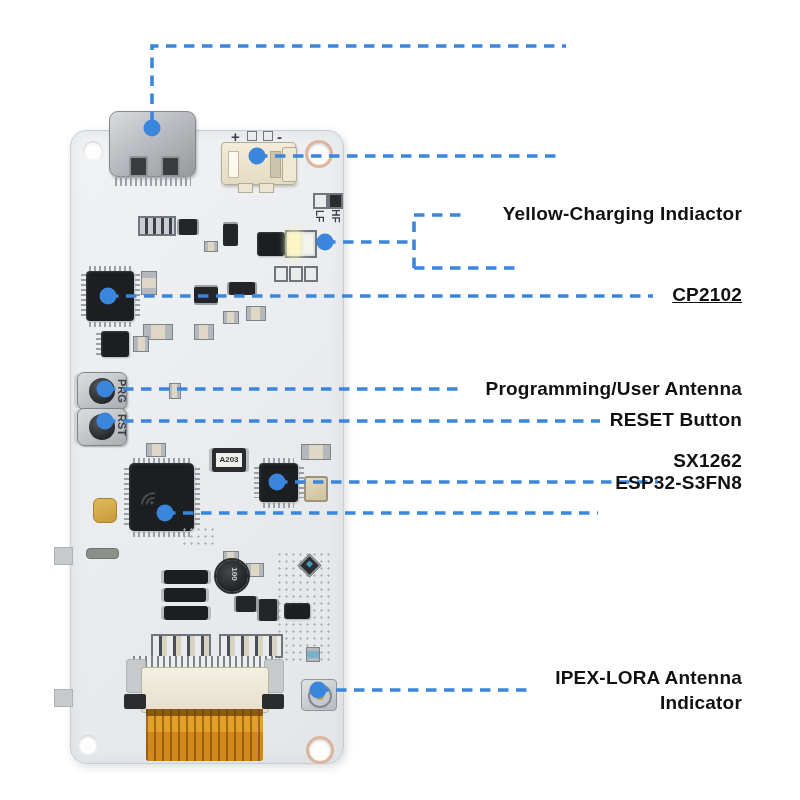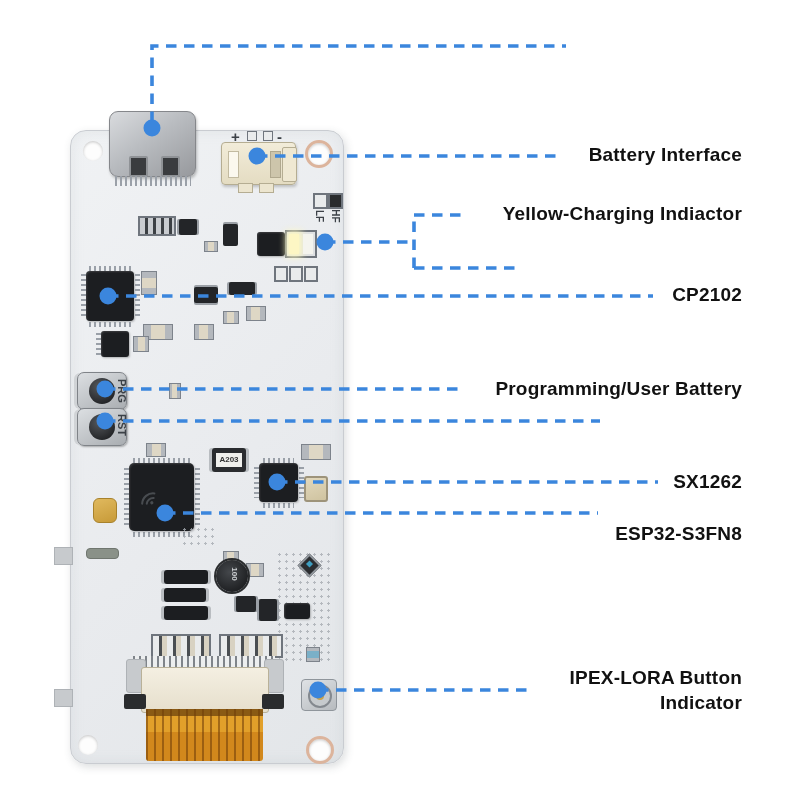--- a/index.html
+++ b/index.html
@@ -218,24 +218,24 @@
       <circle cx="325" cy="242" r="8.5"></circle>
       <circle cx="108" cy="296" r="8.5"></circle>
       <circle cx="105" cy="389" r="8.5"></circle>
       <circle cx="105" cy="421" r="8.5"></circle>
       <circle cx="277" cy="482" r="8.5"></circle>
       <circle cx="165" cy="513" r="8.5"></circle>
       <circle cx="318" cy="690" r="8.5"></circle>
     </g>
   </svg>
 
-  <div class="lbl" style="top:144px;">Battery Interface</div>
   <div class="lbl" style="top:203px;">Yellow-Charging Indiactor</div>
-  <div class="lbl" style="top:284px;">CP2102</div>
-  <div class="lbl" style="top:378px;">Programming/User Battery</div>
-  <div class="lbl" style="top:471px;">SX1262</div>
-  <div class="lbl" style="top:523px;">ESP32-S3FN8</div>
+  <div class="lbl" style="top:284px;text-decoration:underline;">CP2102</div>
+  <div class="lbl" style="top:378px;">Programming/User Antenna</div>
+  <div class="lbl" style="top:409px;">RESET Button</div>
+  <div class="lbl" style="top:450px;">SX1262</div>
+  <div class="lbl" style="top:472px;">ESP32-S3FN8</div>
   <div class="lbl two" style="top:665px;">
-    <span>IPEX-LORA Button</span><br>
+    <span>IPEX-LORA Antenna</span><br>
     <span>Indicator</span>
   </div>
 
 </div>
 
 </body></html>

